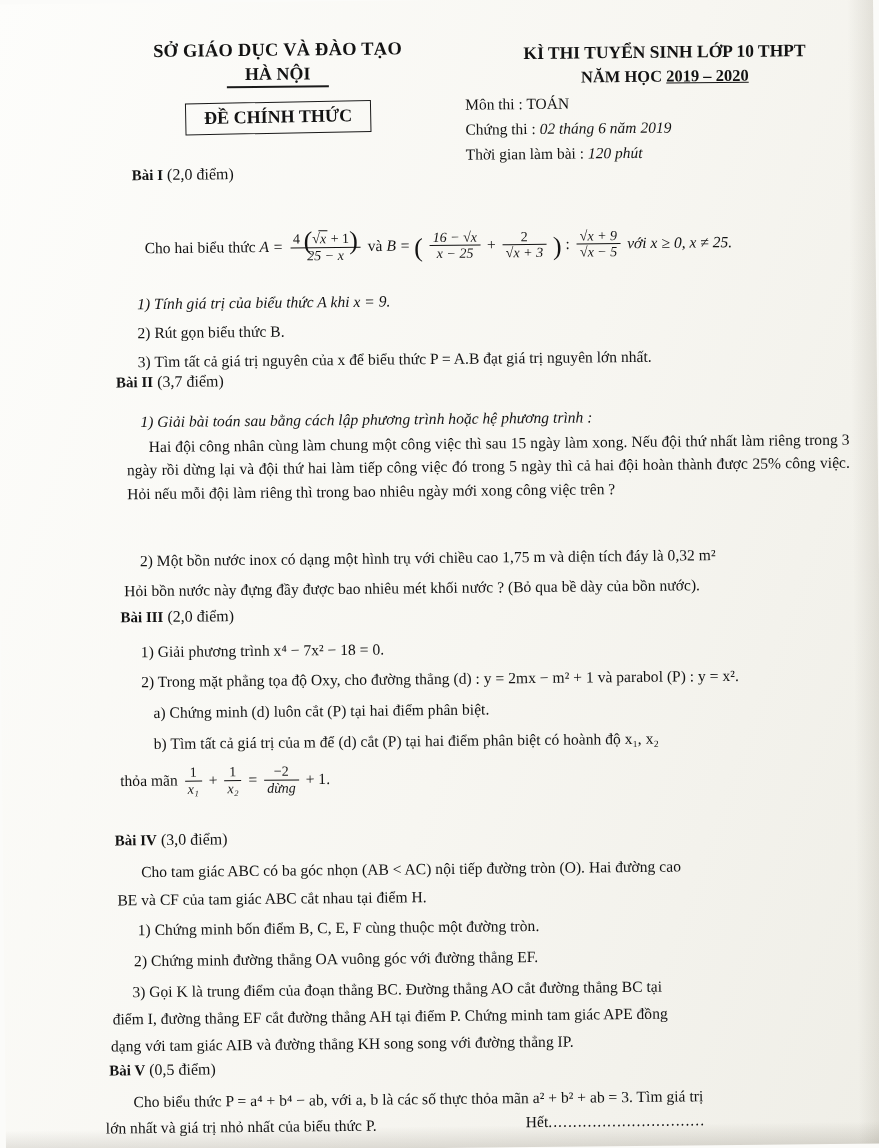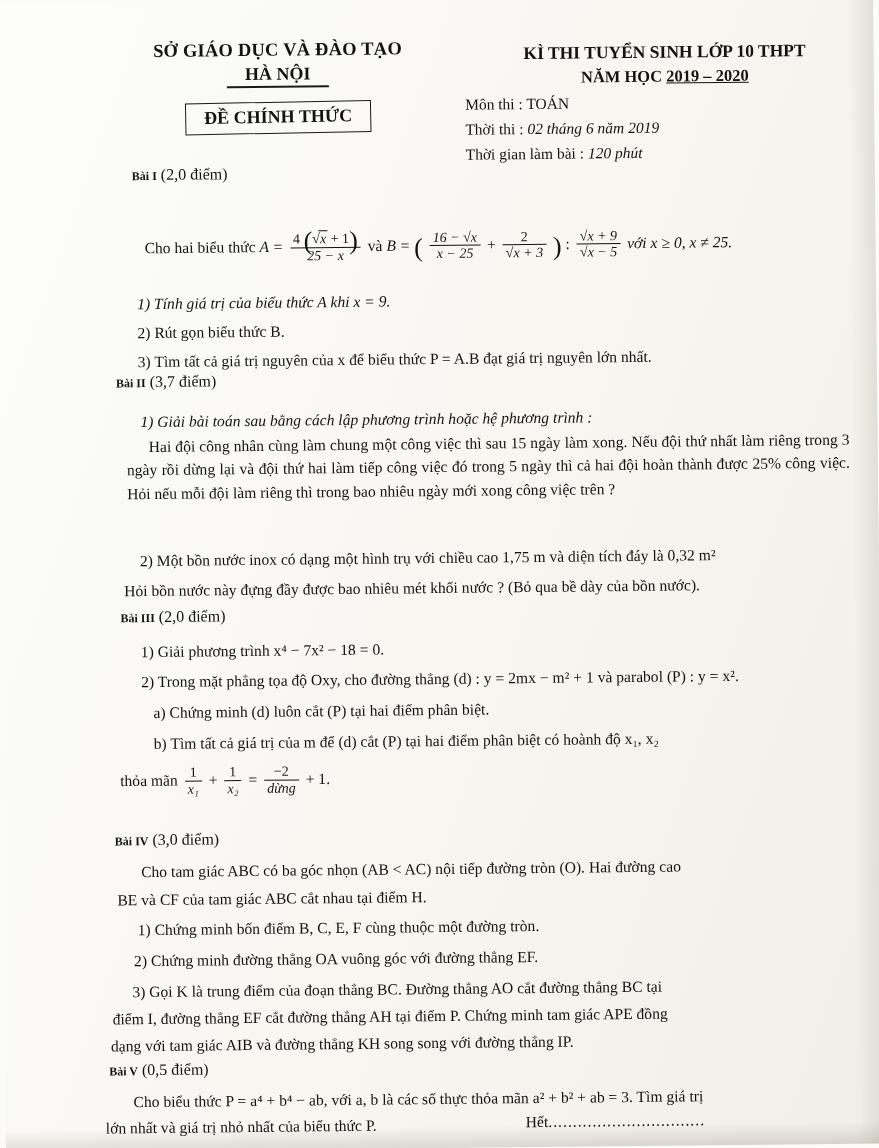--- a/index.html
+++ b/index.html
@@ -36,21 +36,21 @@
   }
   .kt1{font-size:17.5px;font-weight:bold;text-align:center;}
   .kt2{font-size:16.5px;font-weight:bold;text-align:center;margin-top:4px;}
   .kt2 u{text-decoration:underline;}
   .line-r{font-size:15.5px;margin-top:7px;}
   .line-r b{font-weight:normal;}
   .ital{font-style:italic;}
 
   .body{position:absolute;left:0;top:0;width:879px;}
   .blk{position:absolute;}
-  .bai{font-weight:bold;font-size:12px;}
+  .bai{font-weight:bold;font-size:15px;}
   p.tx{font-size:15.6px;line-height:1.42;margin:0;text-align:justify;}
   .mathi{font-style:italic;}
   
   .frac{display:inline-block;vertical-align:middle;text-align:center;margin:0 3px;font-size:14px;line-height:1.12;position:relative;top:-1px;}
   .frac .num{display:block;padding:0 3px;border-bottom:1.1px solid #111;}
   .frac .den{display:block;padding:0 3px;}
   .sqrt{display:inline-block;}
   .sqrt>.rad{display:inline-block;border-top:1.1px solid #111;padding:0 1px 0 1px;margin-left:-1px;}
   .big-paren{font-size:26px;vertical-align:middle;line-height:0;position:relative;top:1px;}
   .hr-dot{letter-spacing:1px;}
@@ -80,21 +80,21 @@
 
     <div class="hdr-right">
       <div class="kt1">KÌ THI TUYỂN SINH LỚP 10 THPT</div>
       <div class="kt2">
         <span>NĂM HỌC </span><u>2019 – 2020</u>
       </div>
       <div class="line-r">
         <span>Môn thi : </span><b>TOÁN</b>
       </div>
       <div class="line-r">
-        <span>Thời thi : </span><span class="ital">02 tháng 6 năm 2019</span>
+        <span>Chứng thi : </span><span class="ital">02 tháng 6 năm 2019</span>
       </div>
       <div class="line-r">
         <span>Thời gian làm bài : </span><span class="ital">120 phút</span>
       </div>
     </div>
   </div>
 
   <div class="body">
 
     <div class="blk" style="left:136px;top:163px;width:320px;">

